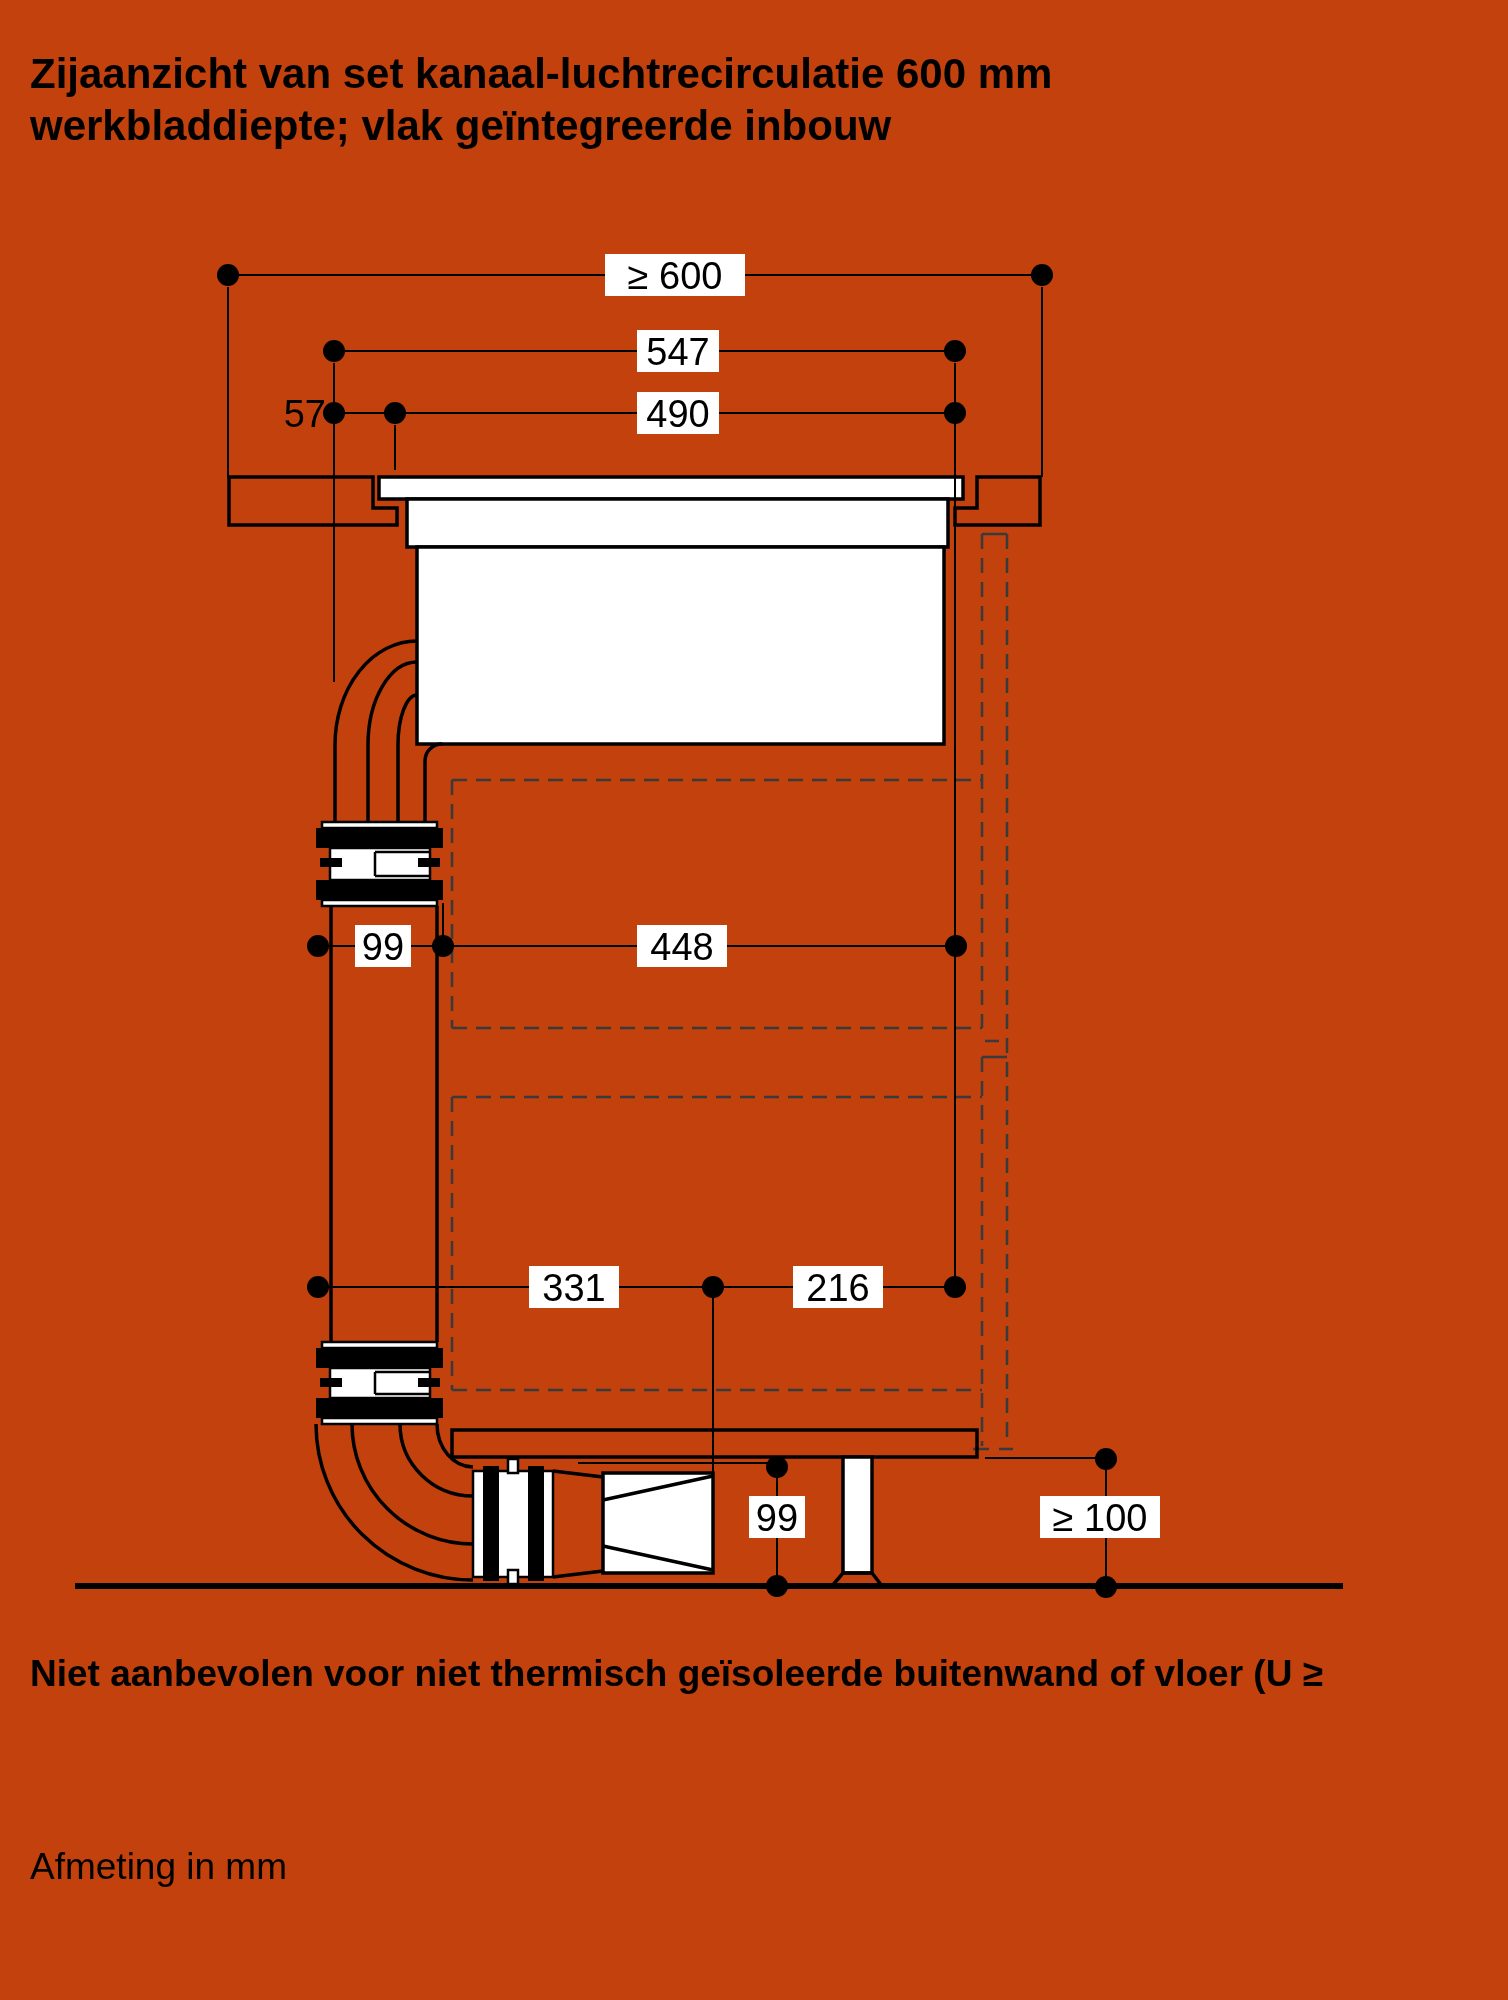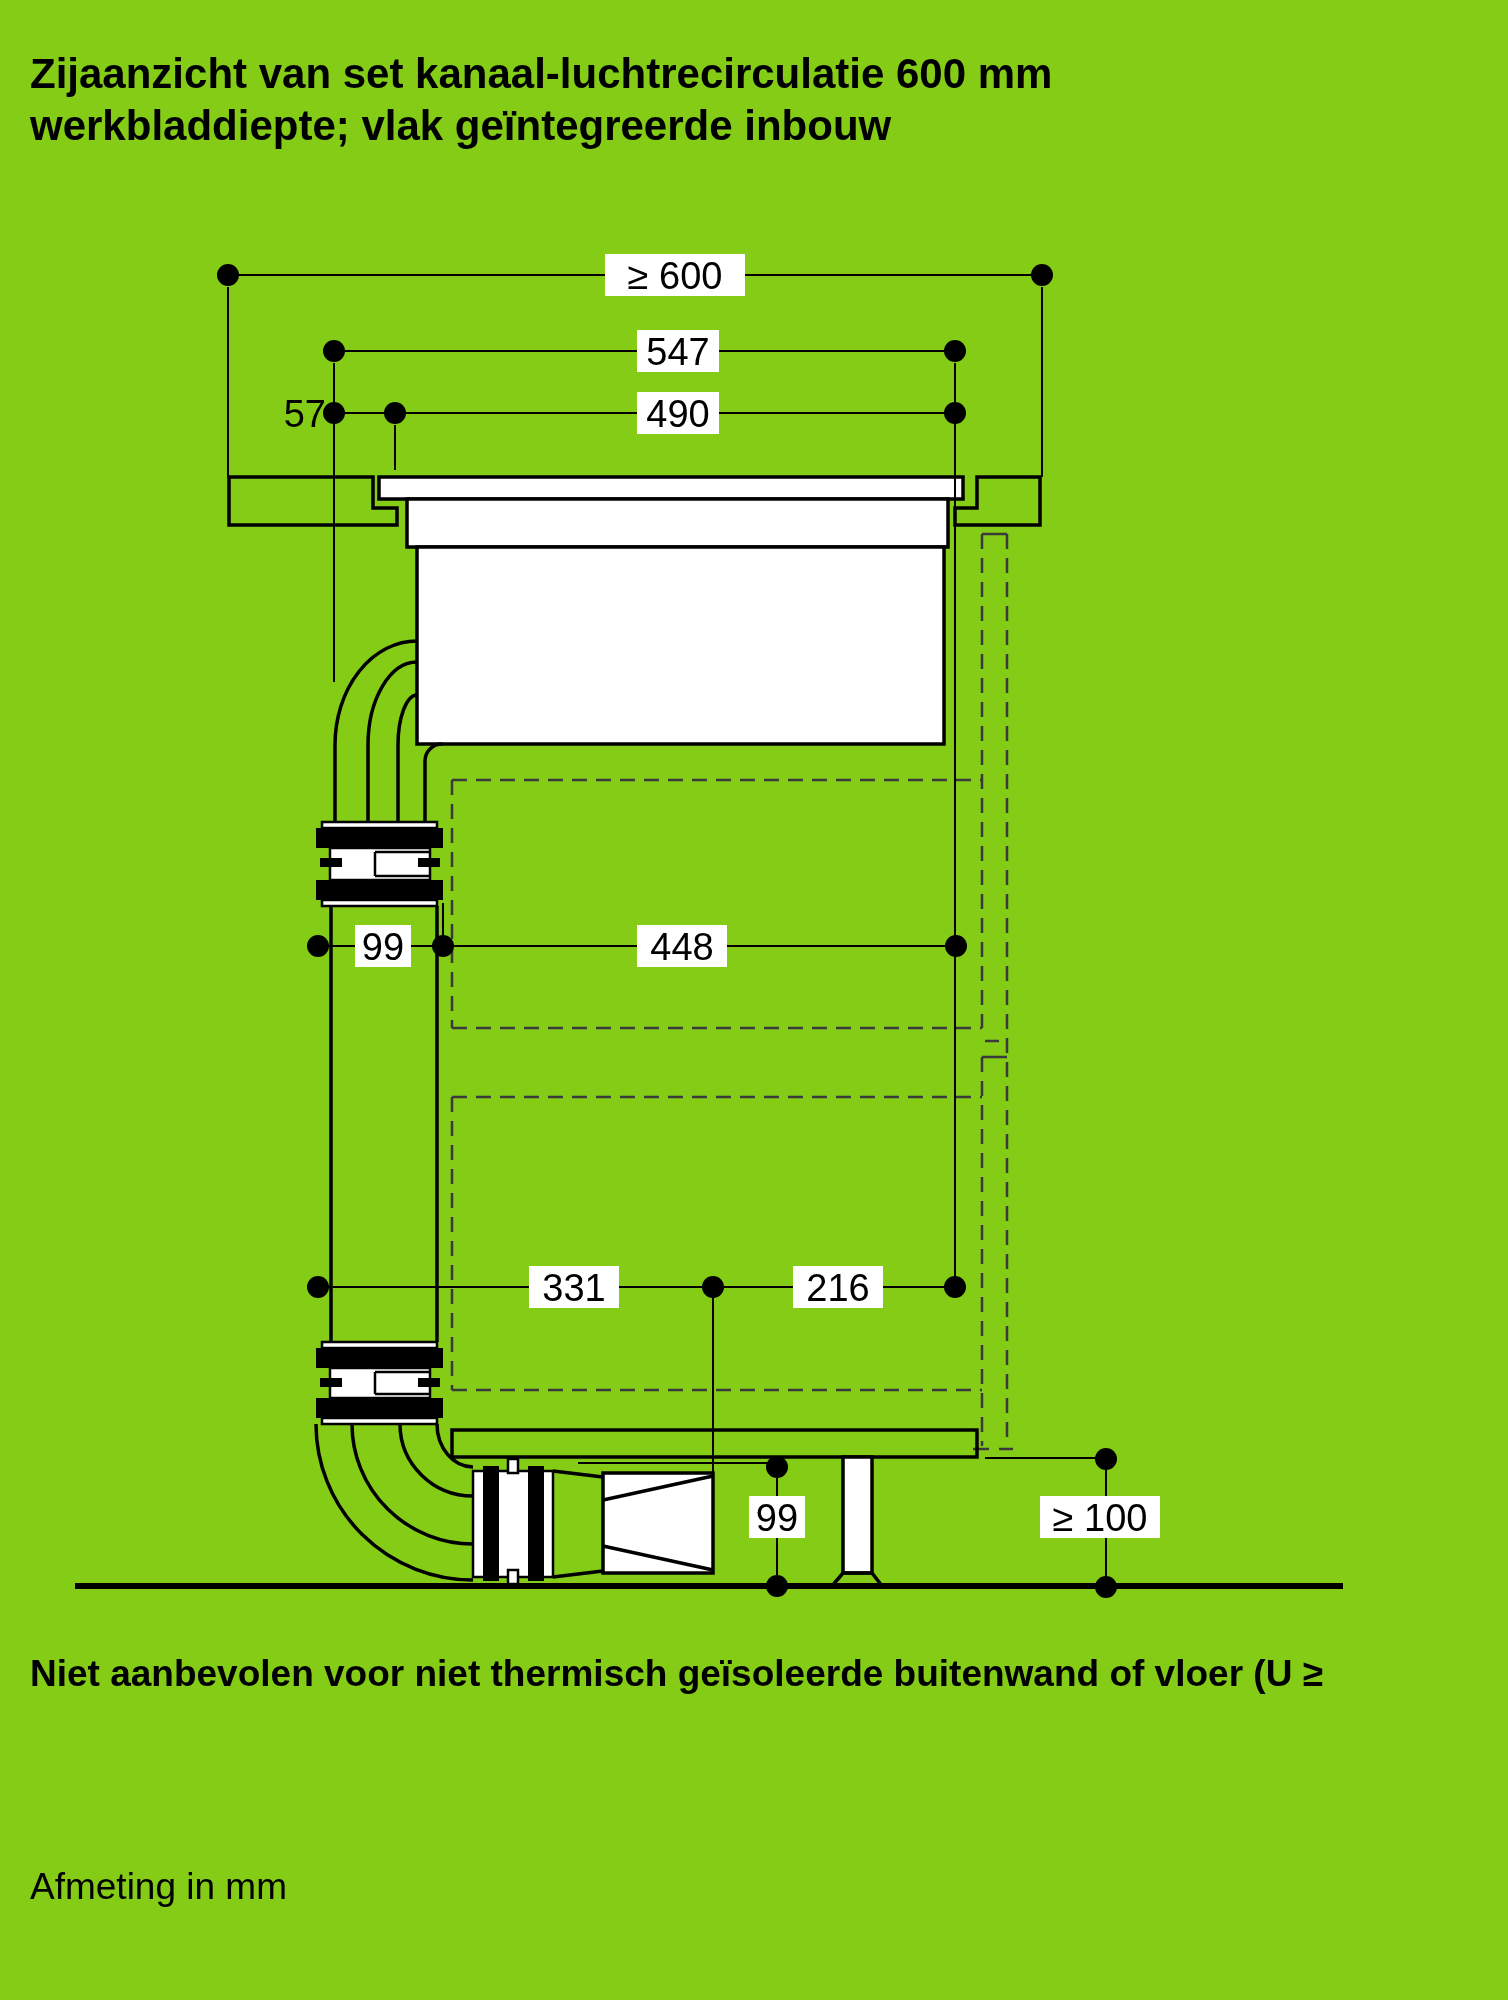--- a/index.html
+++ b/index.html
@@ -1,20 +1,20 @@
 <!DOCTYPE html>
 <html><head>
 <meta charset="utf-8">
 <style>
   html,body{margin:0;padding:0;background:#fff;}
-  #page{position:relative;width:1508px;height:2000px;background:#84cc16;overflow:hidden;
+  #page{position:relative;width:1508px;height:2000px;background:#c2410c;overflow:hidden;
         font-family:"Liberation Sans",sans-serif;color:#000;}
   .title{position:absolute;left:30px;top:48px;font-size:42px;font-weight:bold;line-height:52px;letter-spacing:0px;}
   .note{position:absolute;left:30px;top:1648px;font-size:37px;line-height:52px;font-weight:bold;}
-  .units{position:absolute;left:30px;top:1846px;font-size:37px;margin-top:20px;}
+  .units{position:absolute;left:30px;top:1846px;font-size:37px;}
   svg{position:absolute;left:0;top:0;}
   svg text{font-family:"Liberation Sans",sans-serif;font-size:38px;fill:#000;}
   .dimline{stroke:#000;stroke-width:2;fill:none;}
   .thick{stroke:#000;stroke-width:3.5;fill:none;}
   .thin{stroke:#000;stroke-width:2.5;fill:none;}
   .dash{stroke:#3a3a3a;stroke-width:2.5;fill:none;stroke-dasharray:15 9;}
   .dashseg{stroke:#3a3a3a;stroke-width:2.5;fill:none;}
   .whitefill{fill:#fff;}
   .blackfill{fill:#000;stroke:none;}
 </style>

